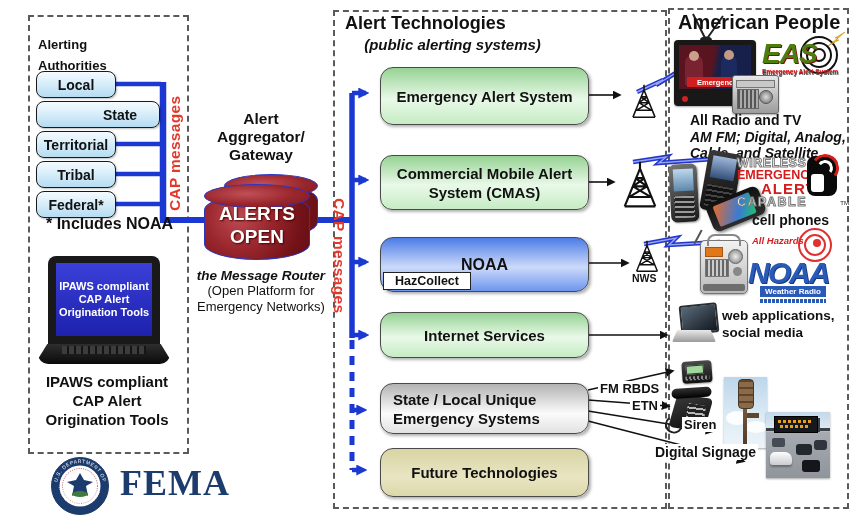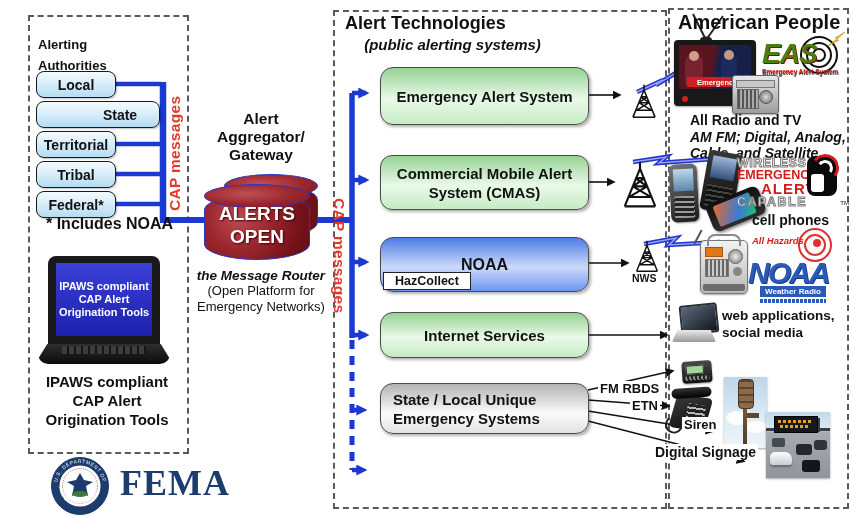--- a/index.html
+++ b/index.html
@@ -199,20 +199,23 @@
   <div class="dbox bluebx" style="top:237px;height:53px;">
     <span style="font-size:16px;">NOAA</span>
     <span class="abs" style="left:2px;bottom:1px;width:86px;height:16px;background:#fff;border:1.2px solid #222;font-size:12.5px;font-weight:bold;display:flex;align-items:center;justify-content:center;">HazCollect</span>
   </div>
   <div class="dbox green" style="top:312px;height:44px;">
       <span>Internet Services</span>
     </div>
   <div class="dbox graybx" style="top:383px;height:49px;justify-content:flex-start;text-align:left;">
       <span style="padding-left:12px;width:160px;">State / Local Unique Emergency Systems</span>
     </div>
+  <div class="dbox tanbx" style="top:448px;height:47px;">
+      <span>Future Technologies</span>
+    </div>
 
   <svg class="abs" style="left:626px;top:84px;" width="36" height="34" viewBox="0 0 34 40">
     <path d="M17 1 V7 M17 7 L4 39 M17 7 L30 39 M4 39 H30 M8 31 H26 M11 22 H23 M13 15 H21 M8 31 L23 22 M26 31 L11 22 M11 22 L21 15 M23 22 L13 15" stroke="#111" stroke-width="1.8" fill="none"></path>
   </svg>
   <svg class="abs" style="left:620px;top:158px;" width="40" height="52" viewBox="0 0 34 40">
     <path d="M17 1 V7 M17 7 L4 39 M17 7 L30 39 M4 39 H30 M8 31 H26 M11 22 H23 M13 15 H21 M8 31 L23 22 M26 31 L11 22 M11 22 L21 15 M23 22 L13 15" stroke="#111" stroke-width="1.8" fill="none"></path>
   </svg>
   <svg class="abs" style="left:630px;top:240px;" width="34" height="32" viewBox="0 0 34 40">
     <path d="M17 1 V7 M17 7 L4 39 M17 7 L30 39 M4 39 H30 M8 31 H26 M11 22 H23 M13 15 H21 M8 31 L23 22 M26 31 L11 22 M11 22 L21 15 M23 22 L13 15" stroke="#111" stroke-width="1.8" fill="none"></path>
   </svg>

